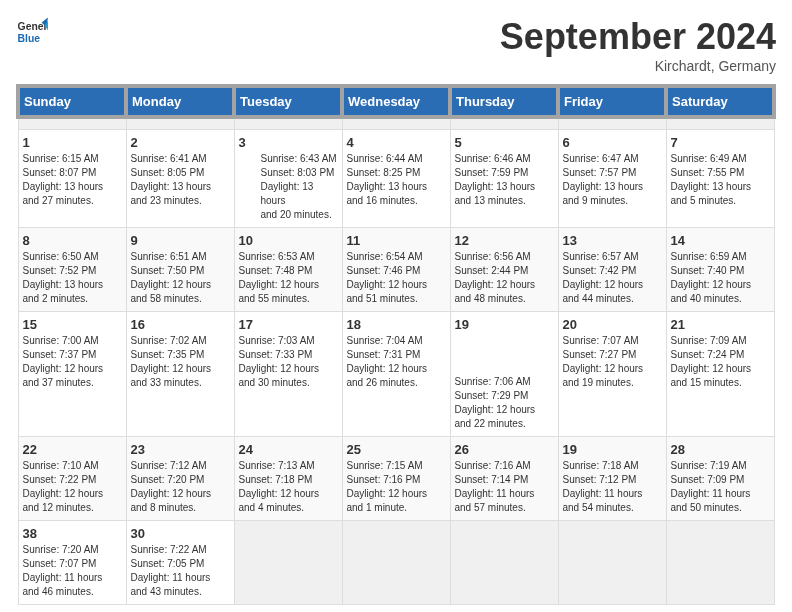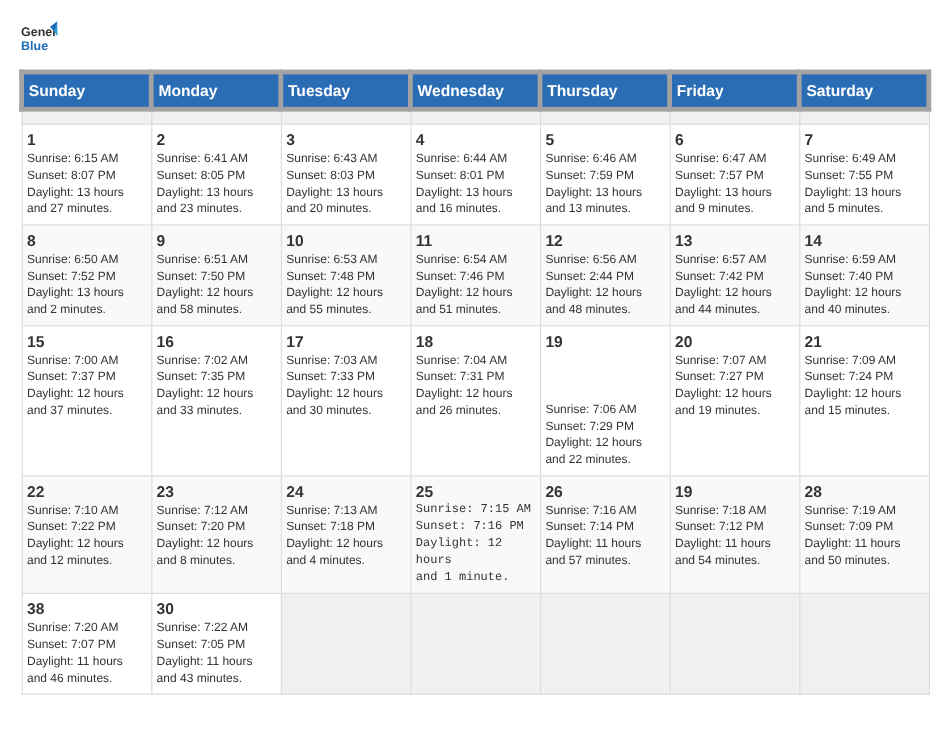--- a/index.html
+++ b/index.html
@@ -84,20 +84,22 @@
 <div class="header">
   <div class="logo">
     <svg class="logo-icon" viewBox="0 0 40 40" xmlns="http://www.w3.org/2000/svg">
       <text x="2" y="18" font-size="13" font-weight="bold" fill="#333">General</text>
       <text x="2" y="32" font-size="13" font-weight="bold" fill="#1a6bb5">Blue</text>
       <polygon points="32,8 40,2 38,14" fill="#1a6bb5"></polygon>
       <polygon points="36,12 40,6 40,18" fill="#2a9dd4"></polygon>
     </svg>
   </div>
   <div class="title-block">
+    <div class="month-title">September 2024</div>
+    <div class="subtitle">Kirchardt, Germany</div>
   </div>
 </div>
 
 <table>
   <thead>
     <tr>
     <th>Sunday</th>
         <th>Monday</th>
         <th>Tuesday</th>
         <th>Wednesday</th>
@@ -126,29 +128,29 @@
         </td>
         <td>
           <span class="day-num">2</span>
           <div class="day-info" style="white-space: pre-line;">Sunrise: 6:41 AM
 Sunset: 8:05 PM
 Daylight: 13 hours
 and 23 minutes.</div>
         </td>
         <td>
           <span class="day-num">3</span>
-          <div class="day-info" style="white-space: pre-line;">Sunrise: 6:43 AM
+          <div class="day-info" style="white-space: pre-line; margin-left: 22px;">Sunrise: 6:43 AM
 Sunset: 8:03 PM
 Daylight: 13 hours
 and 20 minutes.</div>
         </td>
         <td>
           <span class="day-num">4</span>
           <div class="day-info" style="white-space: pre-line;">Sunrise: 6:44 AM
-Sunset: 8:01 PM
+Sunset: 8:25 PM
 Daylight: 13 hours
 and 16 minutes.</div>
         </td>
         <td>
           <span class="day-num">5</span>
           <div class="day-info" style="white-space: pre-line;">Sunrise: 6:46 AM
 Sunset: 7:59 PM
 Daylight: 13 hours
 and 13 minutes.</div>
         </td>
@@ -286,21 +288,21 @@
         </td>
         <td>
           <span class="day-num">24</span>
           <div class="day-info" style="white-space: pre-line;">Sunrise: 7:13 AM
 Sunset: 7:18 PM
 Daylight: 12 hours
 and 4 minutes.</div>
         </td>
         <td>
           <span class="day-num">25</span>
-          <div class="day-info" style="white-space: pre-line; font-family: Liberation Mono, monospace;">Sunrise: 7:15 AM
+          <div class="day-info" style="white-space: pre-line;">Sunrise: 7:15 AM
 Sunset: 7:16 PM
 Daylight: 12 hours
 and 1 minute.</div>
         </td>
         <td>
           <span class="day-num">26</span>
           <div class="day-info" style="white-space: pre-line;">Sunrise: 7:16 AM
 Sunset: 7:14 PM
 Daylight: 11 hours
 and 57 minutes.</div>

